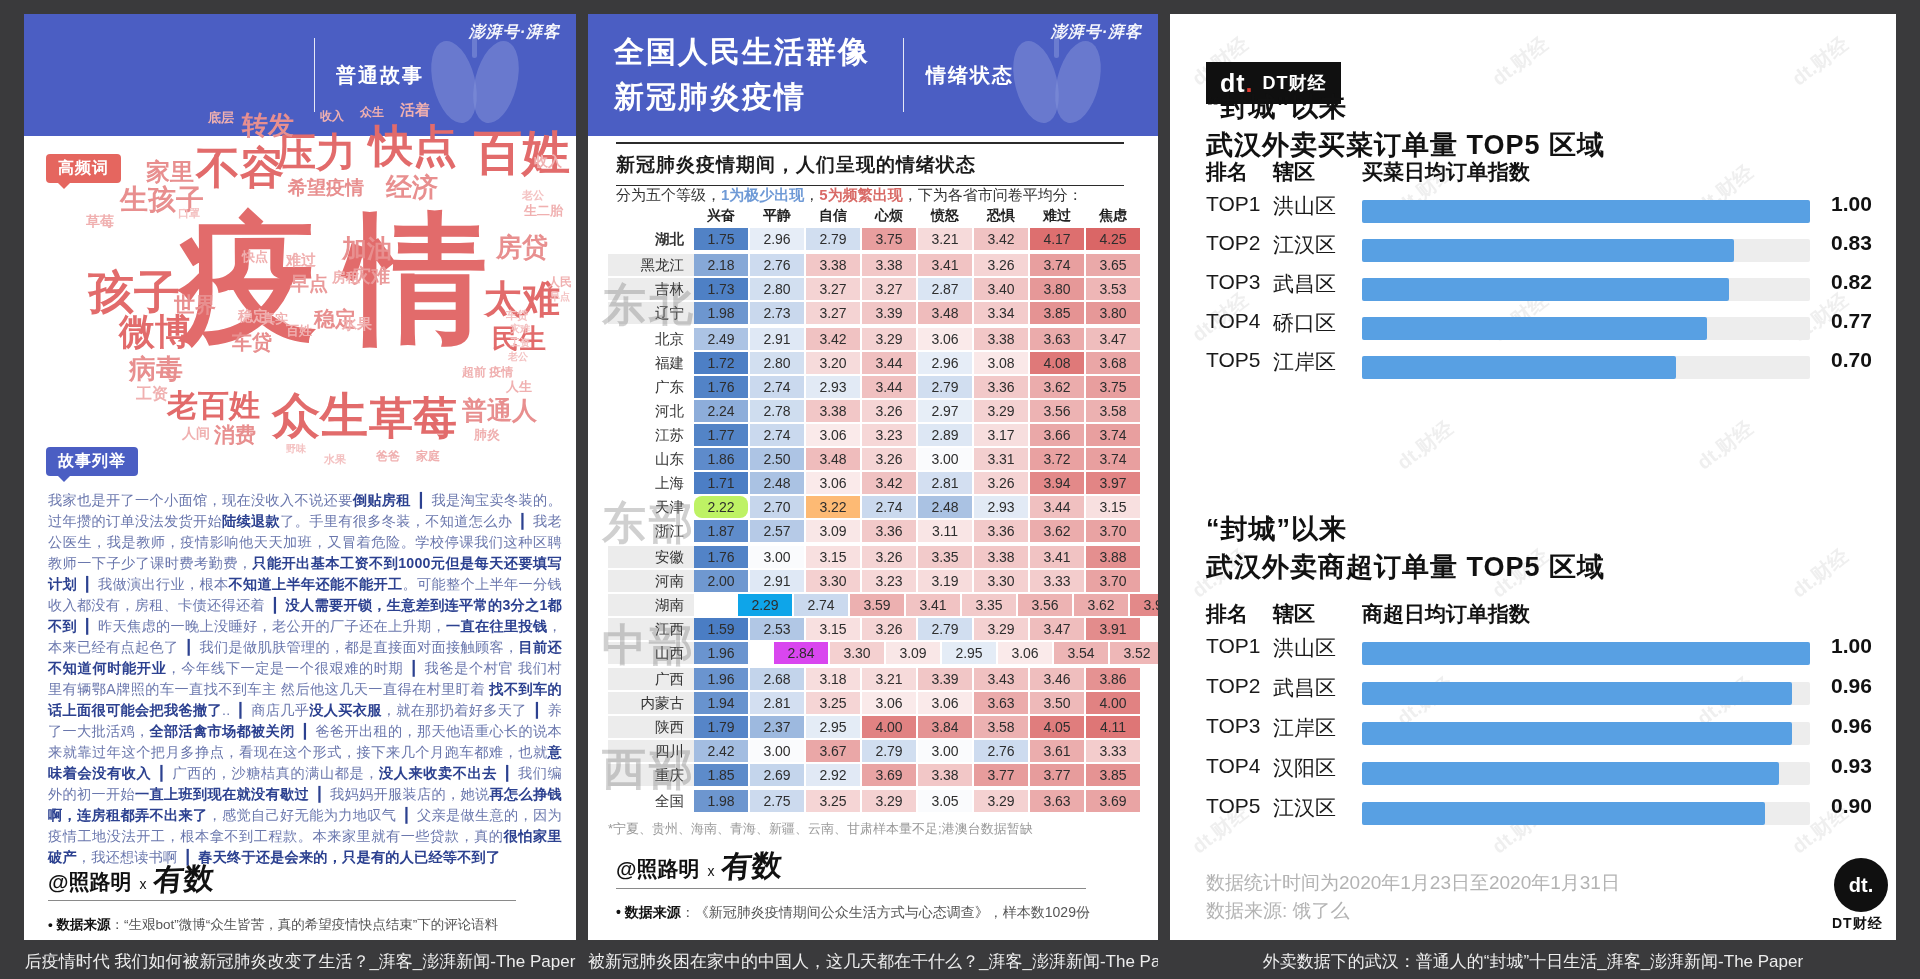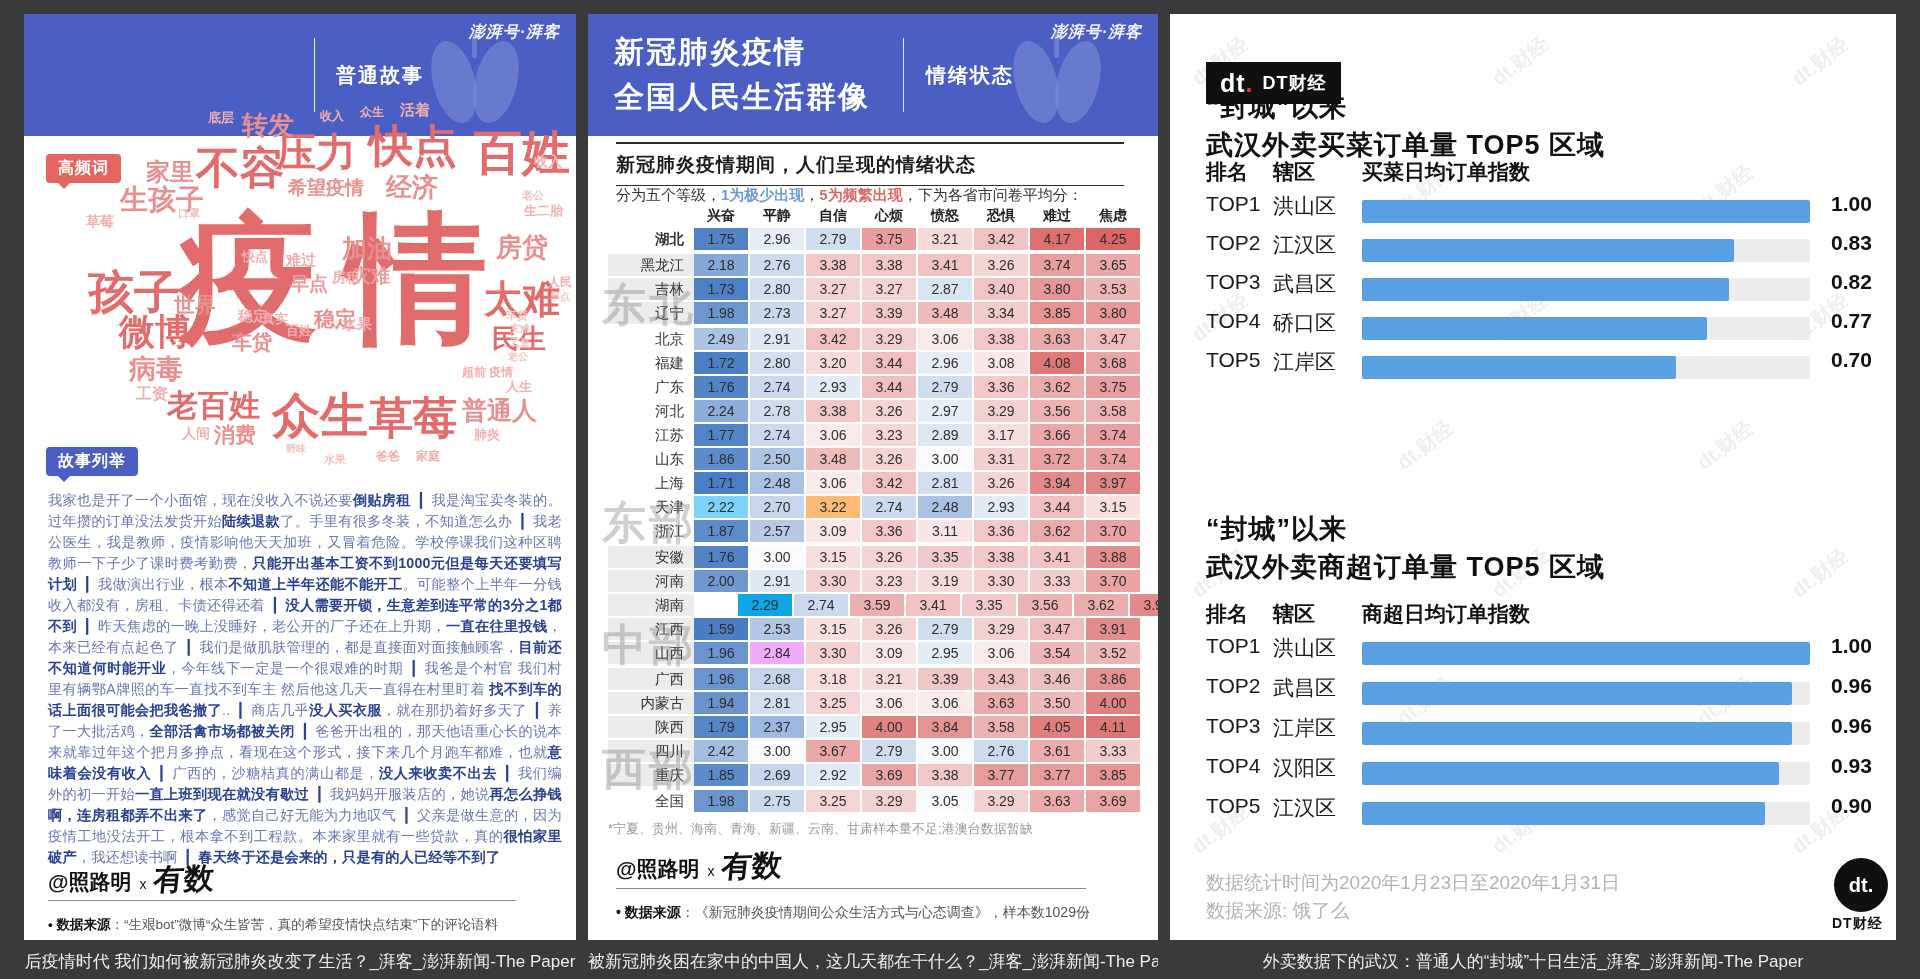--- a/index.html
+++ b/index.html
@@ -179,22 +179,22 @@
     <div class="sigline" style="left:24px;top:886px;width:468px;"></div>
     <p class="source" style="left:24px;top:888px;">
       <span class="sb"><span>•</span> <span>数据来源</span></span><span>：“生艰bot”微博“众生皆苦，真的希望疫情快点结束”下的评论语料</span>
     </p>
   </section>
 
   <section class="panel" id="p2">
     <header class="bluehead">
       <div class="hbrand">澎湃号·湃客</div>
       <div class="htitle" style="font-size:30px;">
+        <div>全国人民生活群像</div>
         <div>新冠肺炎疫情</div>
-        <div>全国人民生活群像</div>
       </div>
       <div class="hdiv" style="left:315px;"></div>
       <div class="htag" style="left:338px;">情绪状态</div>
       <svg class="lungs" width="110" height="104" viewBox="0 0 110 104">
         <ellipse cx="36" cy="56" rx="21" ry="42" transform="rotate(-14 36 56)" fill="#aeb9ea" opacity="0.55"></ellipse>
         <ellipse cx="78" cy="56" rx="21" ry="42" transform="rotate(14 78 56)" fill="#aeb9ea" opacity="0.55"></ellipse>
         <rect x="54" y="6" width="5" height="26" rx="2.5" fill="#aeb9ea" opacity="0.6"></rect>
       </svg>
     </header>
 
@@ -329,21 +329,21 @@
           <div class="tcell" style="background: rgb(170, 194, 227);">2.48</div>
           <div class="tcell" style="background: rgb(250, 234, 234);">3.06</div>
           <div class="tcell" style="background: rgb(240, 194, 194);">3.42</div>
           <div class="tcell" style="background: rgb(211, 223, 241);">2.81</div>
           <div class="tcell" style="background: rgb(245, 212, 212);">3.26</div>
           <div class="tcell" style="background: rgb(227, 137, 137);">3.94</div>
           <div class="tcell" style="background: rgb(226, 133, 133);">3.97</div>
         </div>
         <div class="trow">
           <div class="tlabel">天津</div>
-          <div class="tcell" style="background: #7dd3fc;">2.22</div>
+          <div class="tcell" style="background: #bef264; border-radius: 8px;">2.22</div>
           <div class="tcell" style="background: rgb(198, 214, 236);">2.70</div>
           <div class="tcell" style="background: #fdba74;">3.22</div>
           <div class="tcell" style="background: rgb(202, 217, 238);">2.74</div>
           <div class="tcell" style="background: rgb(170, 194, 227);">2.48</div>
           <div class="tcell" style="background: rgb(226, 234, 245);">2.93</div>
           <div class="tcell" style="background: rgb(240, 192, 192);">3.44</div>
           <div class="tcell" style="background: rgb(248, 224, 224);">3.15</div>
         </div>
         <div class="trow">
           <div class="tlabel">浙江</div>
@@ -396,21 +396,21 @@
           <div class="tcell" style="background: rgb(248, 224, 224);">3.15</div>
           <div class="tcell" style="background: rgb(245, 212, 212);">3.26</div>
           <div class="tcell" style="background: rgb(209, 222, 240);">2.79</div>
           <div class="tcell" style="background: rgb(244, 209, 209);">3.29</div>
           <div class="tcell" style="background: rgb(239, 189, 189);">3.47</div>
           <div class="tcell" style="background: rgb(227, 140, 140);">3.91</div>
         </div>
         <div class="trow">
           <div class="tlabel shade">山西</div>
           <div class="tcell" style="background: rgb(106, 148, 207);">1.96</div>
-          <div class="tcell" style="background: #f0abfc;">2.84</div>
+          <div class="tcell" style="background: #d946ef; margin-left: 24px;">2.84</div>
           <div class="tcell" style="background: rgb(244, 208, 208);">3.30</div>
           <div class="tcell" style="background: rgb(249, 231, 231);">3.09</div>
           <div class="tcell" style="background: rgb(228, 236, 246);">2.95</div>
           <div class="tcell" style="background: rgb(250, 234, 234);">3.06</div>
           <div class="tcell" style="background: rgb(237, 181, 181);">3.54</div>
           <div class="tcell" style="background: rgb(238, 183, 183);">3.52</div>
         </div>
         <div class="trow" style="margin-top: 4px;">
           <div class="tlabel shade">广西</div>
           <div class="tcell" style="background: rgb(106, 148, 207);">1.96</div>

